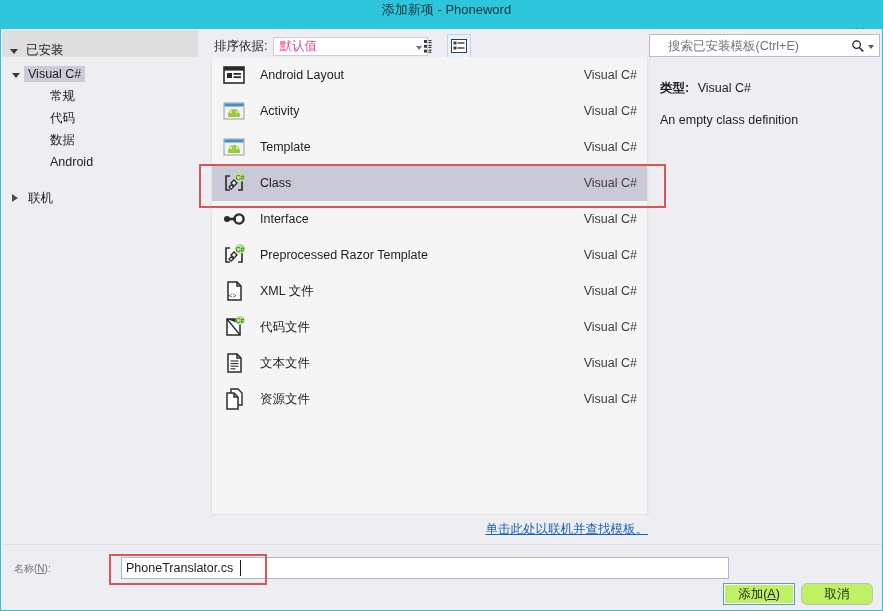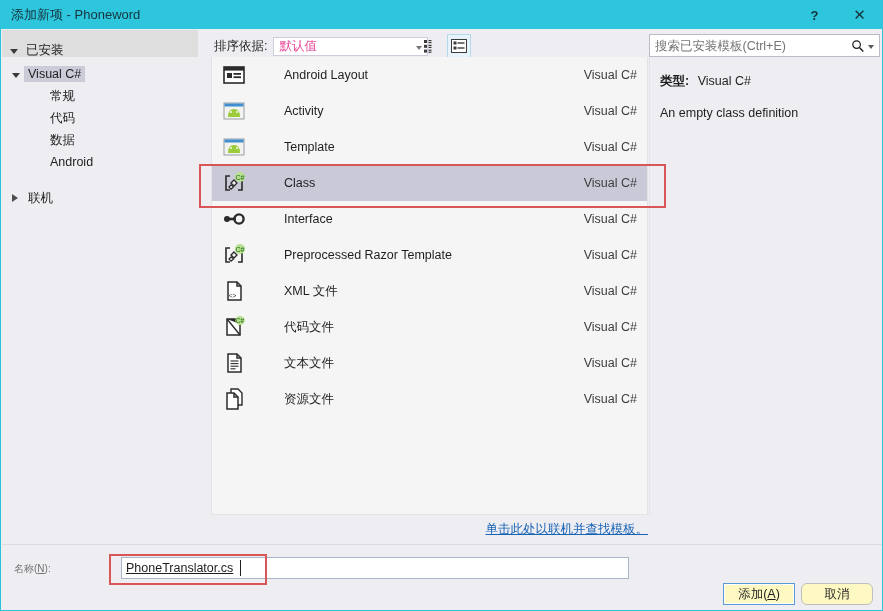--- a/index.html
+++ b/index.html
@@ -20,21 +20,21 @@
     background: #eeedf2;
     border: 1px solid #2bc4dc;
     overflow: hidden;
   }
 
   
   #titlebar {
     position: absolute; left: 0; top: 0;
     width: 881px; height: 28px;
     background: #2ec6dd;
-    display: flex; align-items: center;
+    display: flex; align-items: center; flex-direction: column;
   }
   #title-text {
     margin-left: 10px;
     font-size: 13px;
     color: #16343c;
     white-space: nowrap;
   }
   #title-buttons {
     margin-left: auto; display: flex; height: 28px;
   }
@@ -114,21 +114,21 @@
     position: absolute; left: 648px; top: 33px;
     width: 231px; height: 23px;
     background: #ffffff;
     border: 1px solid #b9bdc7;
     display: flex; align-items: center;
   }
   #search-input {
     border: 0; outline: 0; background: transparent;
     font-family: inherit; font-size: 12.5px;
     color: #6d6d6d;
-    padding-left: 5px; width: 195px; height: 19px;
+    padding-left: 18px; width: 195px; height: 19px;
   }
   #search-icon { margin-left: auto; margin-right: 3px; display: flex; }
   #search-drop-arrow {
     margin-right: 5px;
     width: 0; height: 0;
     border-left: 3px solid transparent;
     border-right: 3px solid transparent;
     border-top: 4px solid #5a5a5a;
     position: relative; top: 1px;
   }
@@ -188,39 +188,39 @@
     width: 437px; height: 458px;
     background: #f5f5f5;
     border: 1px solid #e3e3e6;
     border-top: none;
     overflow: hidden;
   }
   .tpl-row {
     height: 36px;
     display: flex; align-items: center;
     padding-left: 8px; padding-right: 10px;
-    font-size: 12.5px; color: #1e1e1e; gap: 24px;
+    font-size: 12.5px; color: #1e1e1e;
   }
   .tpl-row.selected { background: #c9c9d8; }
   .tpl-icon {
     width: 28px; height: 28px;
     flex: 0 0 28px;
     display: flex; align-items: center; justify-content: center;
     margin-right: 12px;
   }
   .tpl-name { flex: 1 1 auto; }
   .tpl-lang { color: #3d3d3d; font-size: 12.5px; }
 
   
   #details-panel {
     position: absolute; left: 648px; top: 56px;
     width: 231px; height: 458px;
     background: #eeedf2;
     border-left: 1px solid #e3e3e6;
-    padding: 16px 10px 0 10px;
+    padding: 23px 10px 0 10px;
   }
   #details-type-row {
     font-size: 12.5px; margin-bottom: 14px;
   }
   #details-type-label { font-weight: bold; }
   #details-type-value { margin-left: 5px; }
   #details-desc { font-size: 12.5px; line-height: 1.45; }
 
   
   #online-link-row {
@@ -233,39 +233,38 @@
   }
 
   
   #name-label {
     position: absolute; left: 13px; top: 561px;
     font-size: 10px; color: #737373;
   }
   #name-label u { text-decoration: underline; }
   #name-input {
     position: absolute; left: 120px; top: 556px;
-    width: 508px; height: 22px;
+    width: 608px; height: 22px;
     background: #ffffff;
     border: 1px solid #a9b7c9;
     font-family: inherit; font-size: 12.5px;
     color: #1e1e1e;
     padding-left: 4px;
     outline: none;
-    text-decoration: underline;
   }
   #name-caret {
     position: absolute; left: 239px; top: 559px;
     width: 1px; height: 16px; background: #1e1e1e;
   }
 
   
   #btn-add, #btn-cancel {
     position: absolute; top: 582px;
     height: 22px;
-    background: #fef9c3;
+    background: #bef264;
     border: 1px solid #bfbfbf;
     font-family: inherit; font-size: 12.5px;
     color: #1e1e1e;
     display: flex; align-items: center; justify-content: center;
   }
   #btn-add {
     left: 722px; width: 72px;
     border: 1px solid #5b9bd5;
     box-shadow: inset 0 0 0 1px #ffffff;
   }

